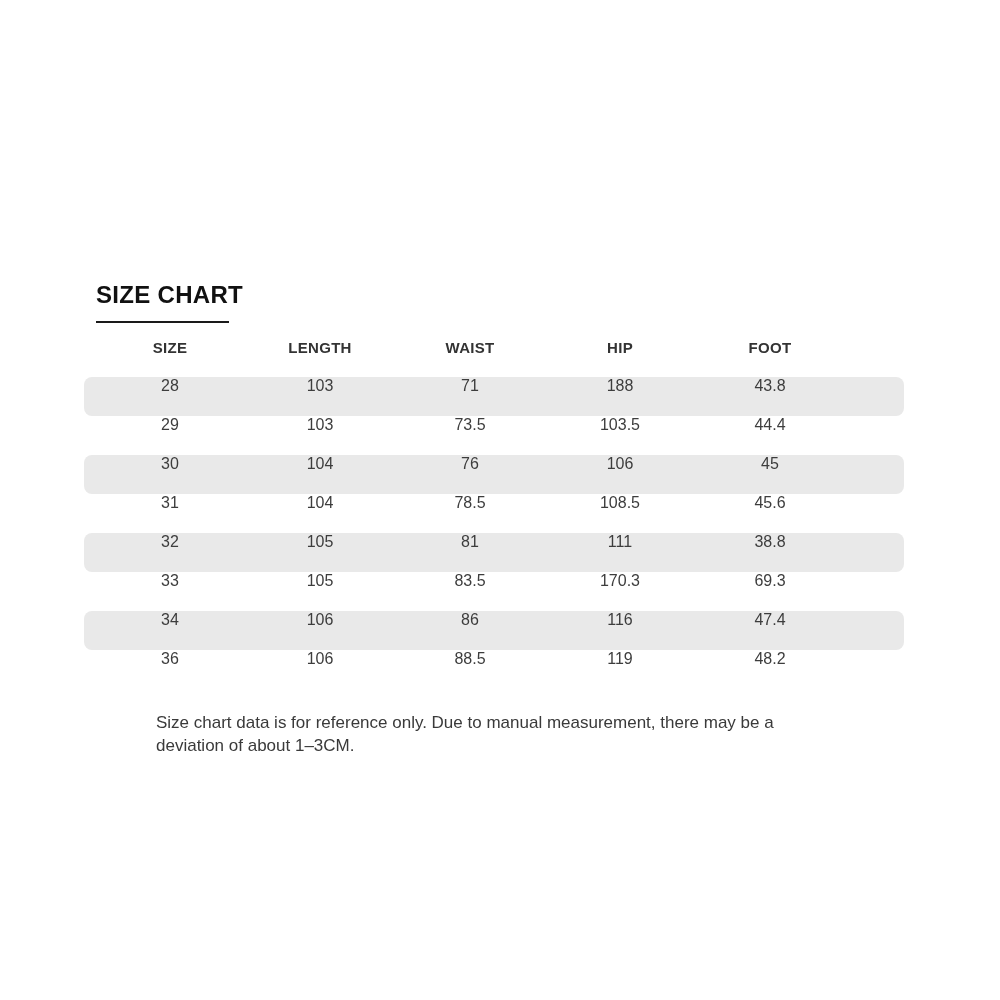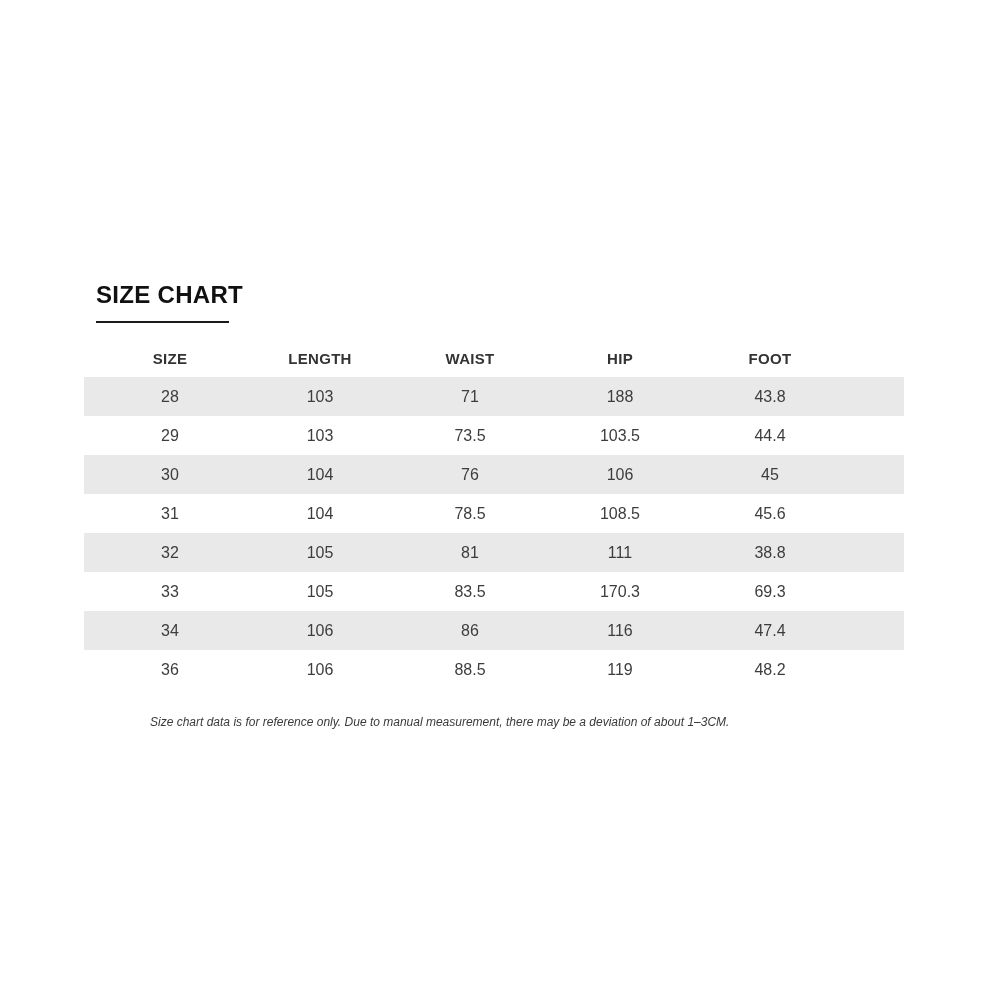--- a/index.html
+++ b/index.html
@@ -31,47 +31,46 @@
     background: var(--underline, #1a1a1a);
   }
   .size-table {
     position: absolute;
     left: 84px;
     top: 339px;
     width: 820px;
   }
   .thead, .row {
     display: flex;
-    align-items: center;
+    align-items: flex-start;
     padding-left: 11px;
   }
   .thead { height: 38px; }
-  .row { height: 39px; }
+  .row { height: 39px; border-radius: 8px; }
   .row.stripe { background: var(--stripe, #e9e9e9); }
   .cell {
     width: 150px;
     text-align: center;
     font-size: 16px;
     color: var(--cell-text, #3d3d3d);
   }
   .cell.head {
     font-size: 15px;
     font-weight: 600;
     letter-spacing: 0.3px;
     color: var(--header-text, #333333);
   }
   .footnote {
     position: absolute;
-    left: 150px;
+    left: 156px;
     top: 711px;
     width: 645px;
-    font-size: 12px;
+    font-size: 17px;
     line-height: 23px;
     color: var(--footnote-text, #3a3a3a);
-    font-style: italic;
   }
 </style>
 </head>
 <body>
 
 <div class="page" style="--bg: #ffffff; --stripe: #e9e9e9; --title-text: #111111; --underline: #1a1a1a; --header-text: #333333; --cell-text: #3d3d3d; --footnote-text: #3a3a3a;">
   <div class="title-wrap">
     <h1 class="title">SIZE CHART</h1>
     <div class="title-underline"></div>
   </div>

